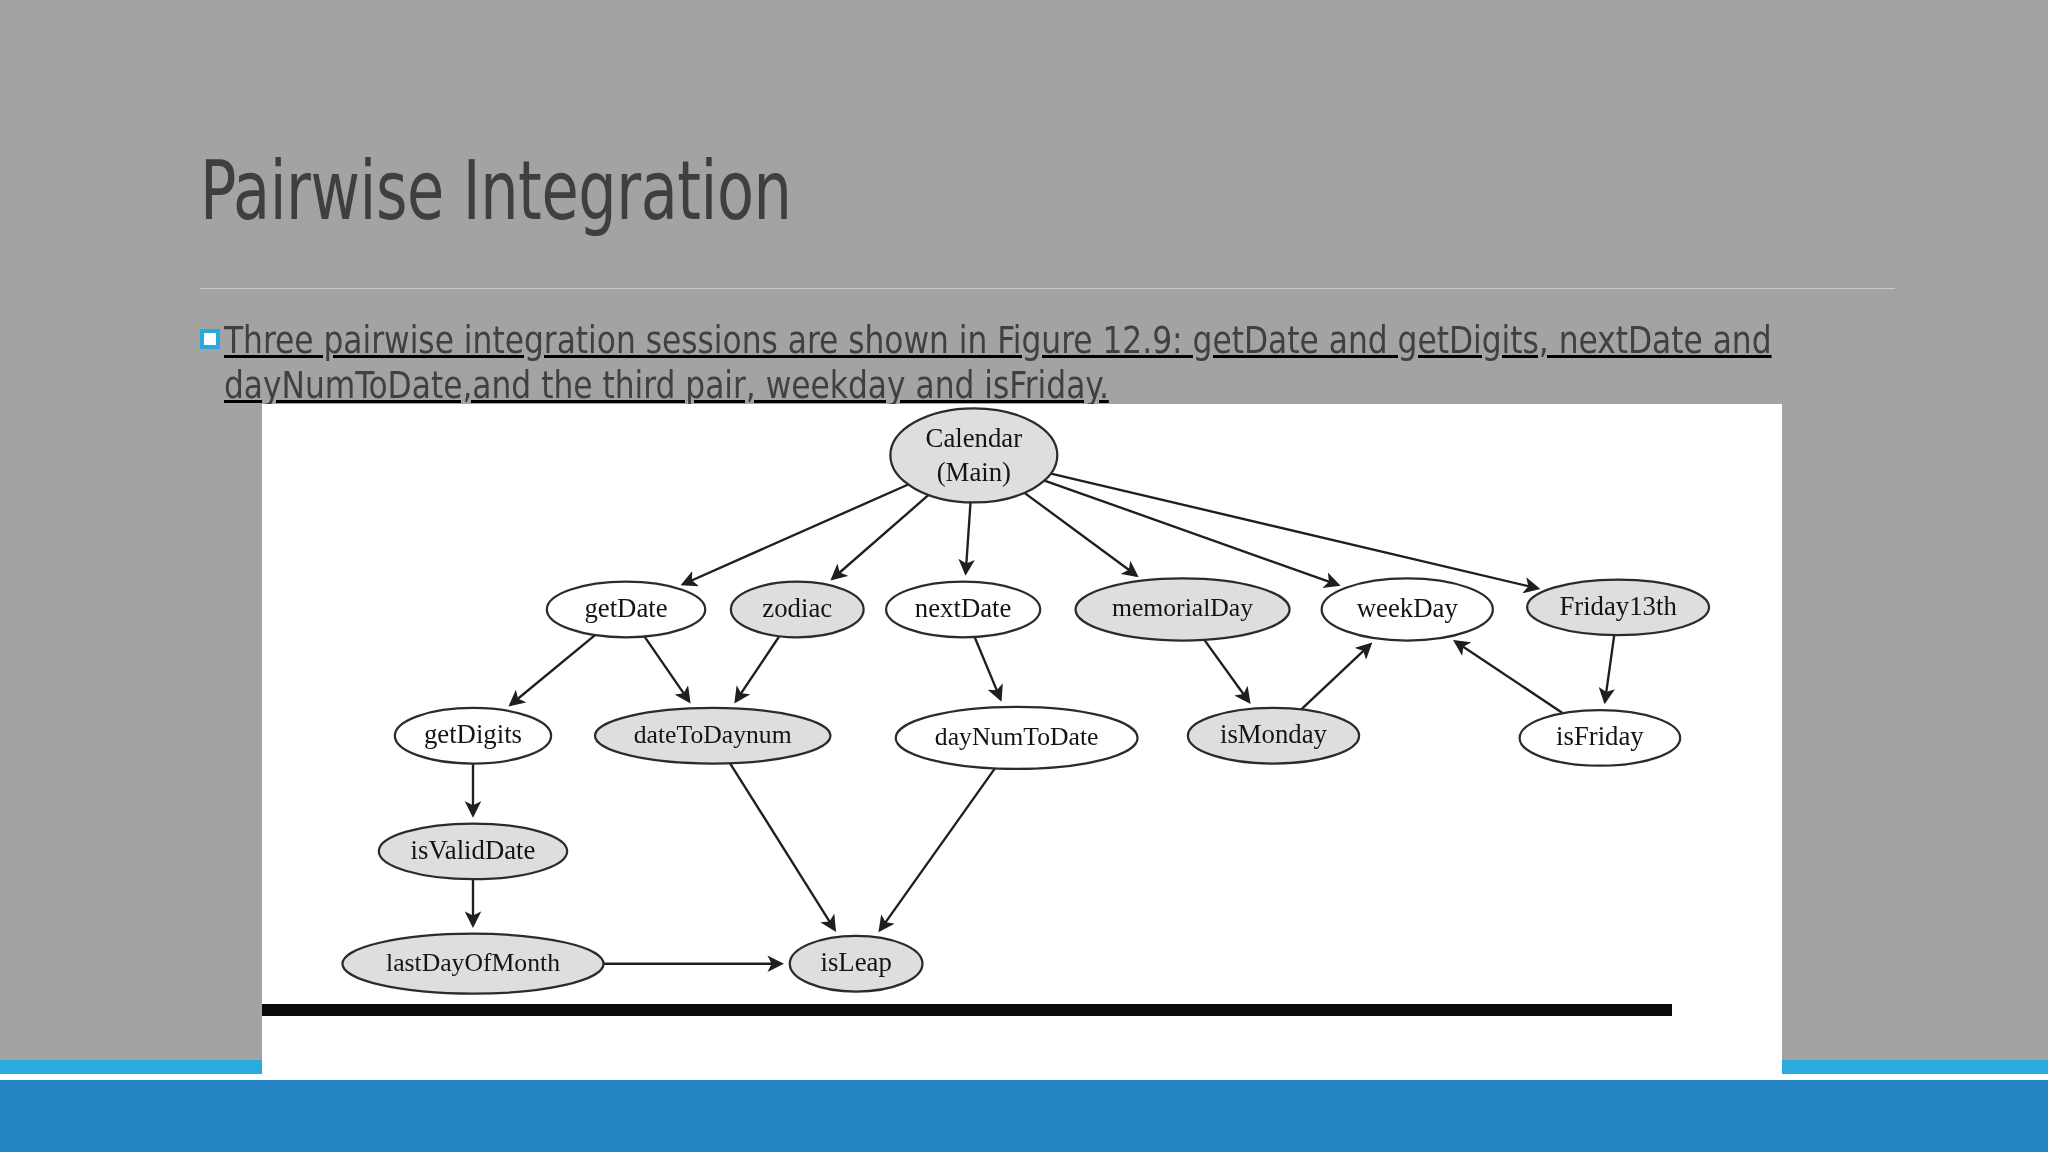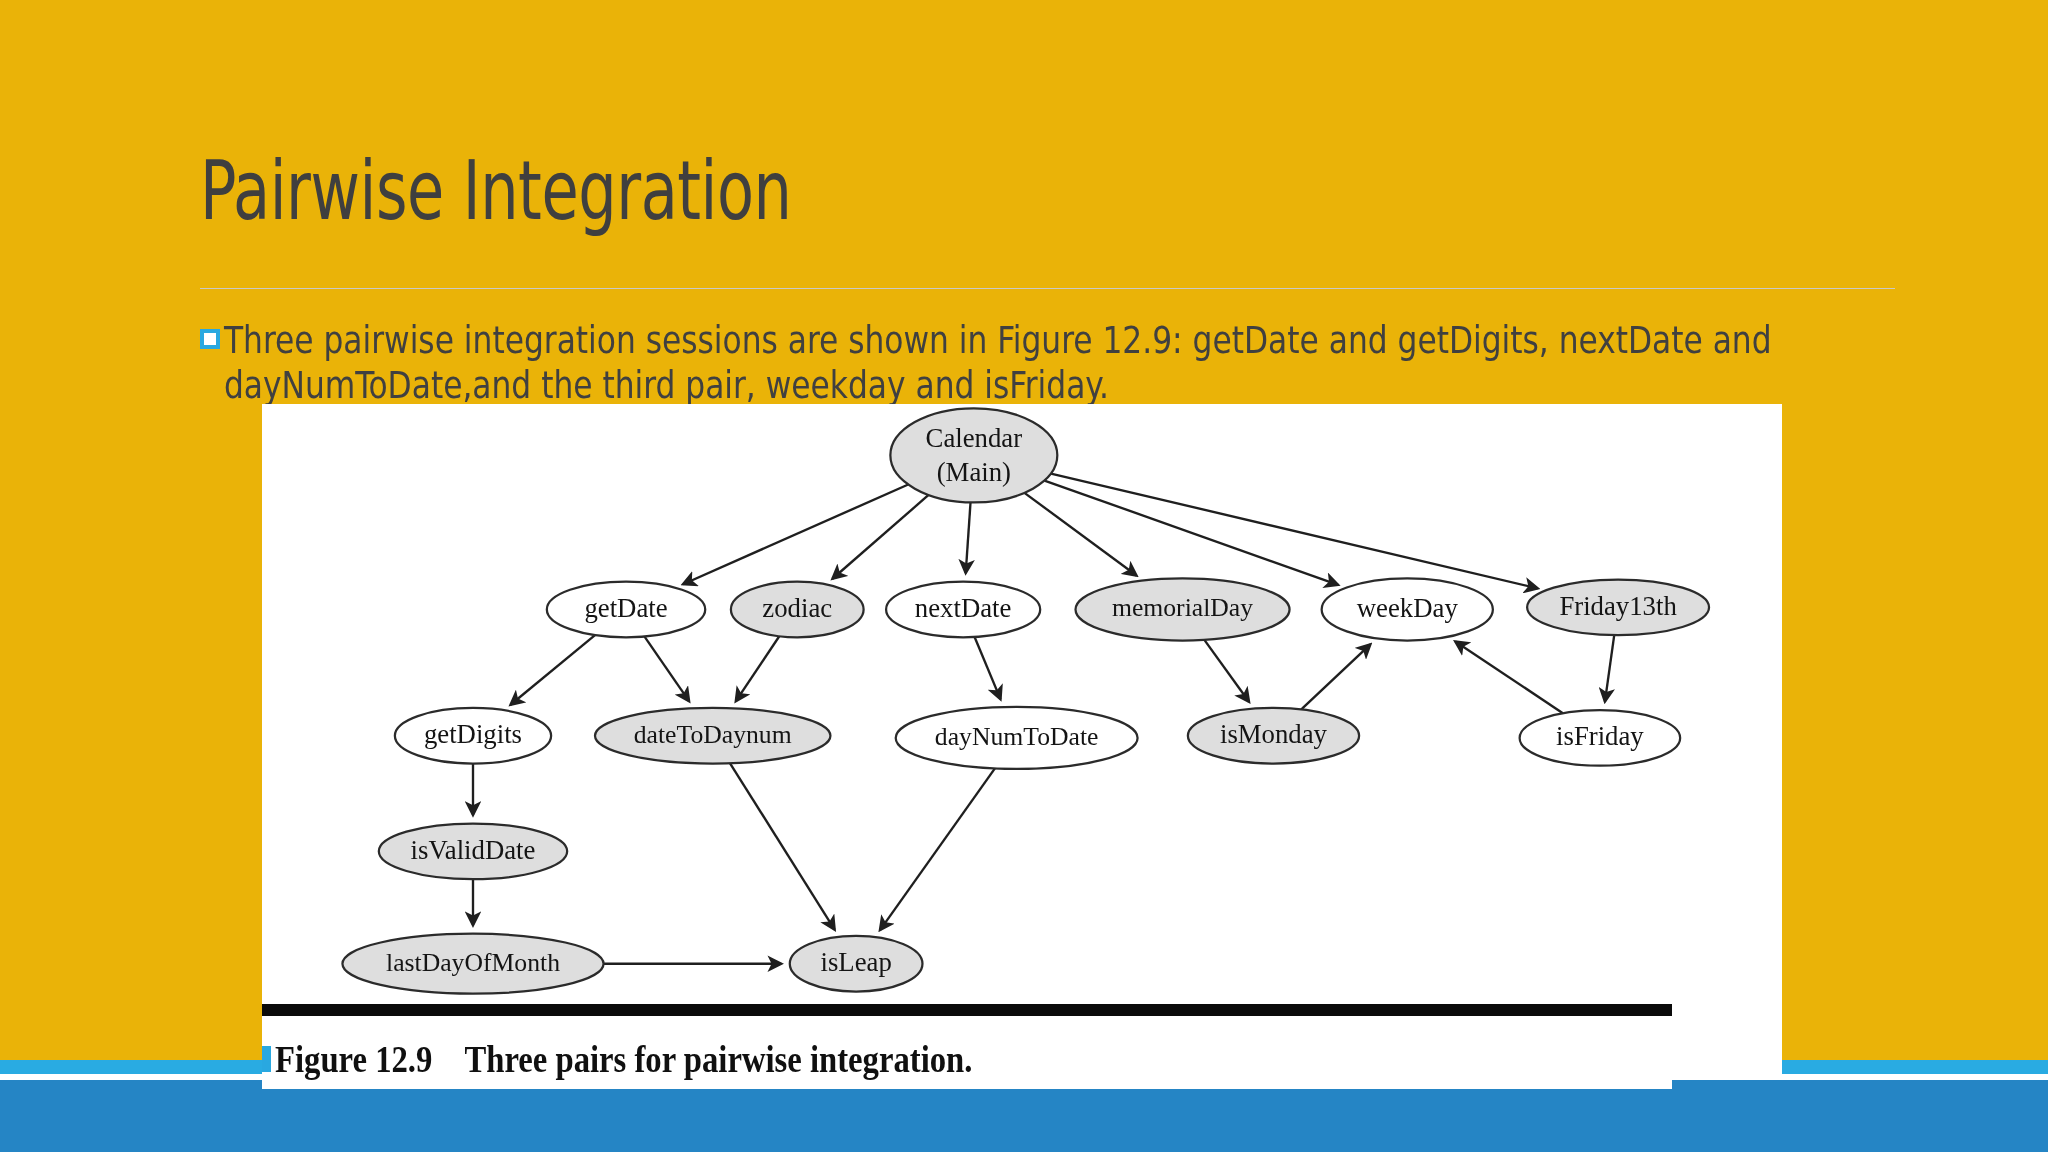--- a/index.html
+++ b/index.html
@@ -12,21 +12,21 @@
     height: 1152px;
     position: relative;
     overflow: hidden;
     font-family: "Liberation Sans", sans-serif;
   }
 
   
   .slide {
     position: absolute;
     inset: 0;
-    background: #eab308;
+    background: #a3a3a3;
   }
 
   
   .title-block {
     position: absolute;
     left: 200px;
     top: 150px;
     width: 1700px;
   }
   .slide-title {
@@ -52,20 +52,21 @@
   
   .body-block {
     position: absolute;
     left: 200px;
     top: 318px;
     width: 1700px;
   }
   .bullet-row {
     display: flex;
     align-items: flex-start;
+    text-decoration: underline;
   }
   .bullet-marker {
     flex: 0 0 auto;
     width: 20px;
     height: 20px;
     margin-top: 11px;
     margin-right: 4px;
     border: 4px solid #29a8e0;
     box-sizing: border-box;
     background: #ffffff;
@@ -288,23 +289,19 @@
           </g>
           <g>
             <ellipse cx="510" cy="523" rx="62" ry="26" class="fig-node-ellipse filled"></ellipse>
             <text x="510" y="524" class="fig-node-label">isLeap</text>
           </g>
         </g>
     </svg>
 
     <div class="figure-rule"></div>
 
-    <div class="figure-caption-band">
-      <span class="caption-tick"></span>
-      <span class="caption-text">Figure 12.9    Three pairs for pairwise integration.</span>
-    </div>
   </div>
 
   <div class="bar-light"></div>
   <div class="bar-gap"></div>
   <div class="bar-main"></div>
 
 </div>
 
 </body></html>

